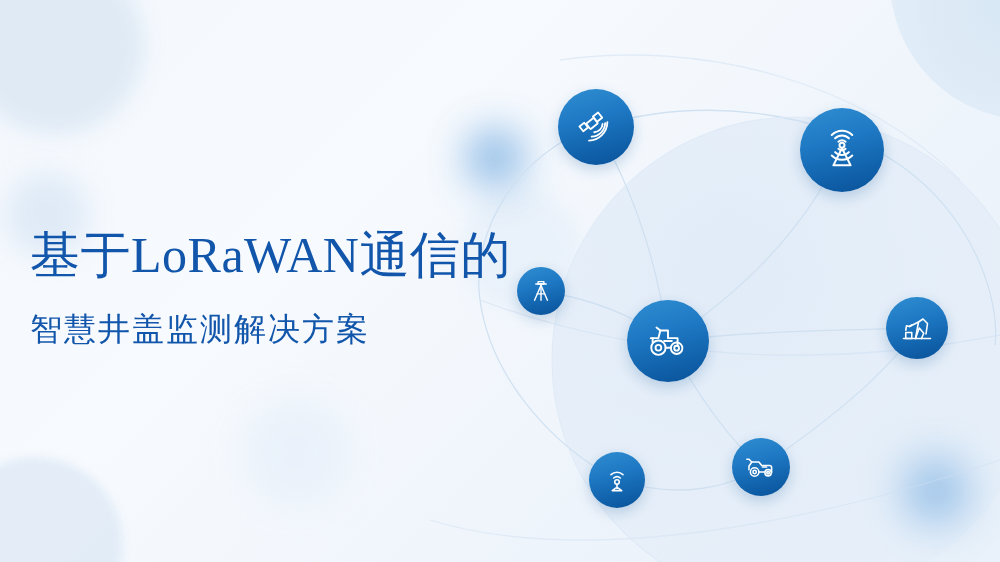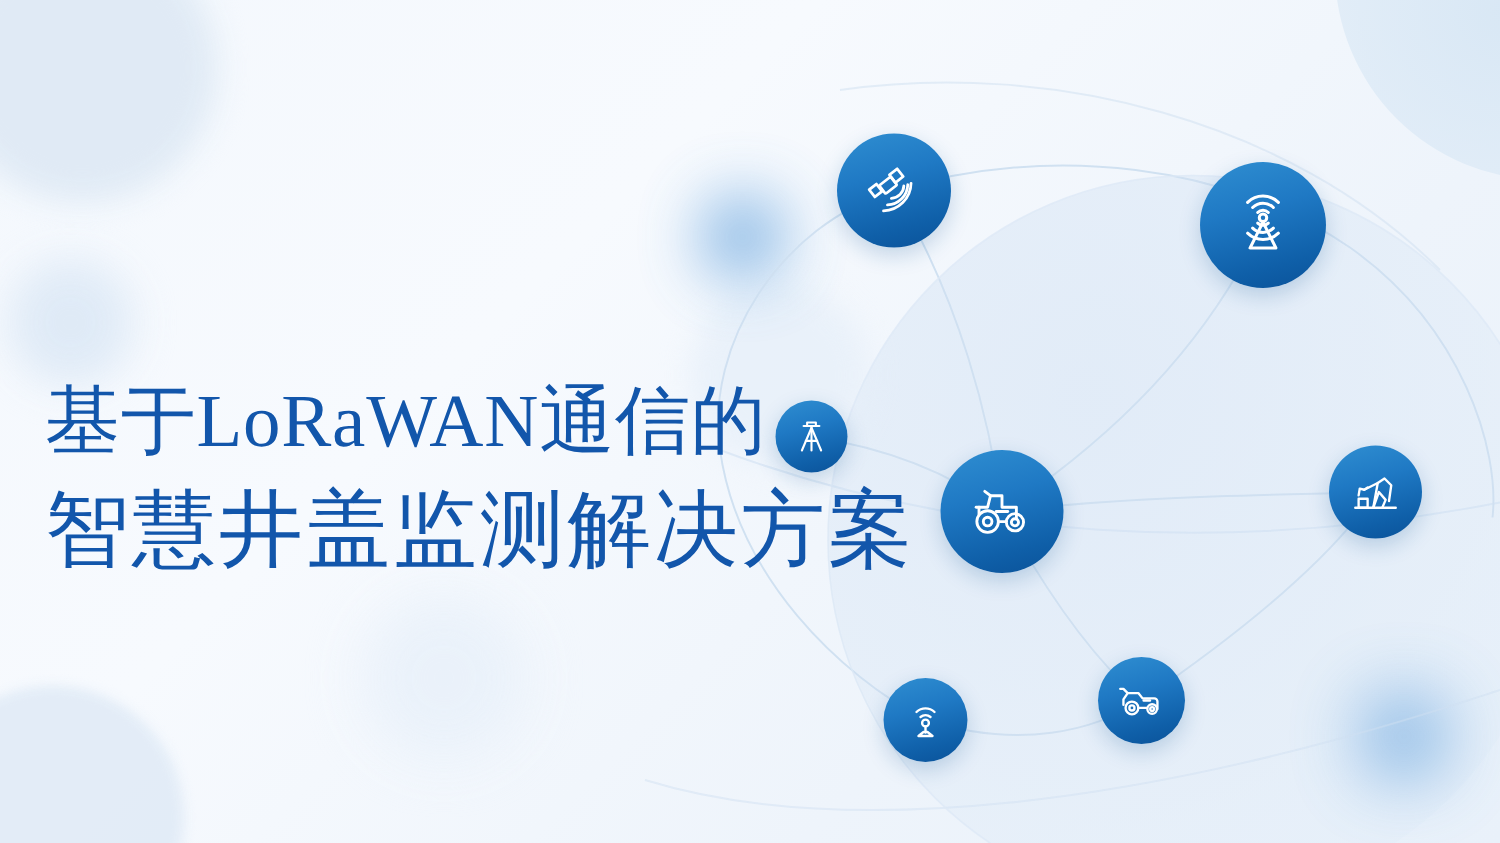--- a/index.html
+++ b/index.html
@@ -48,35 +48,35 @@
     display: flex;
     align-items: center;
     justify-content: center;
   }
   .node svg { display: block; }
 
   
   #title-block {
     position: absolute;
     left: 30px;
-    top: 243px;
+    top: 218px;
     width: 560px;
   }
   .title-line {
     color: #1256ab;
     font-family: "Liberation Serif", "DejaVu Serif", serif;
     font-size: 50px;
     line-height: 74px;
     letter-spacing: 0.5px;
     white-space: nowrap;
     font-weight: 400;
   }
   .title-line.second {
     font-family: "DejaVu Sans", "Liberation Sans", sans-serif;
-    font-size: 56px;
+    font-size: 32px;
     letter-spacing: 2px;
     margin-left: 0px;
   }
 </style>
 </head>
 <body>
 
 <div id="slide">
 
   <div class="bg-layer" style="inset:0;">

